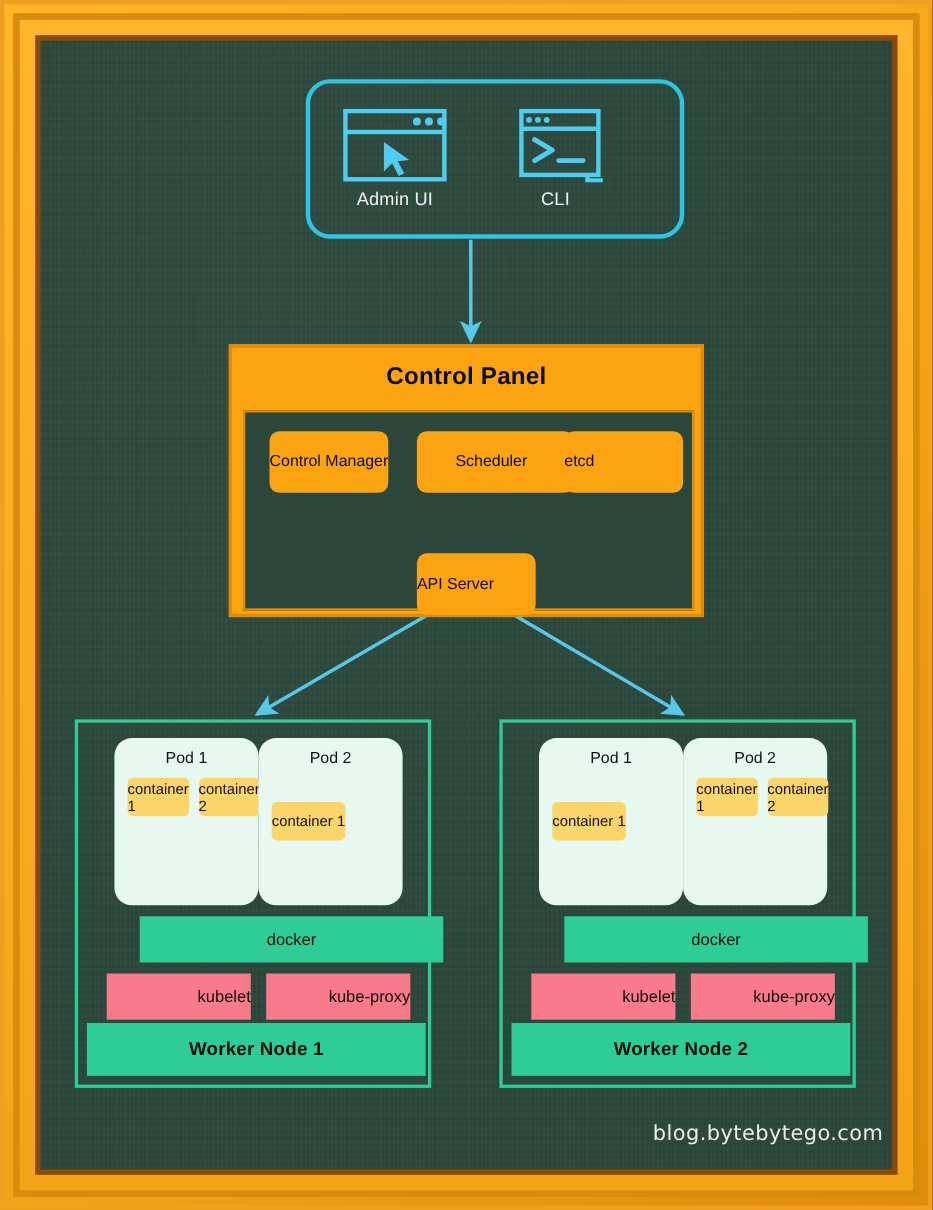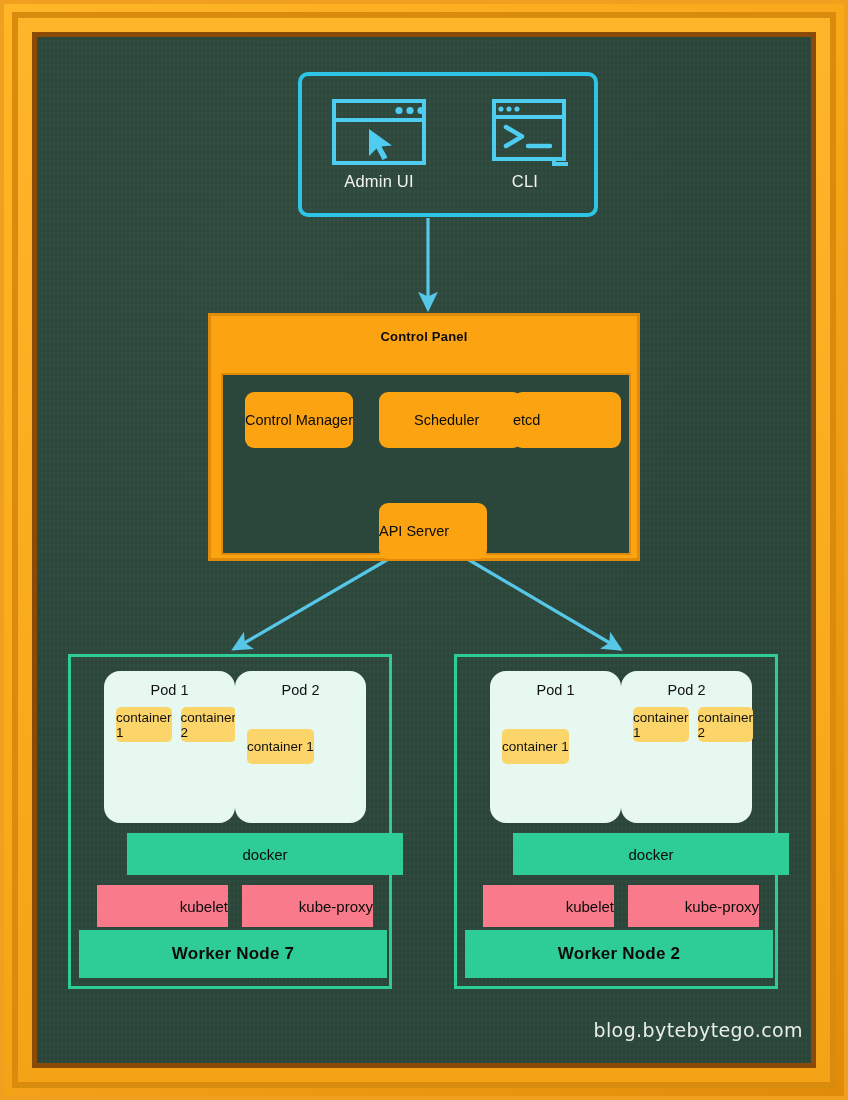--- a/index.html
+++ b/index.html
@@ -62,24 +62,23 @@
       radial-gradient(ellipse at 30% 25%, rgba(255,255,255,0.025), rgba(0,0,0,0) 60%);
     overflow: hidden;
     box-sizing: border-box;
   }
 
   .abs { position: absolute; box-sizing: border-box; }
 
   
   #client-box {
     left: 241px; top: 35px;
-    width: 300px; height: 145px;
+    width: 344px; height: 145px;
     border: 4px solid #2ec4e6;
-    border-radius: 10px;
-    margin-left: 20px;
+    border-radius: 22px;
   }
   .client-item {
     position: absolute;
     top: 22px;
     width: 110px;
     text-align: center;
   }
   #client-admin-ui { left: 22px; }
   #client-cli { left: 168px; }
   .client-icon {
@@ -100,21 +99,21 @@
     left: 171px; top: 276px;
     width: 432px; height: 248px;
     background: #fca311;
     border: 3px solid #e08c0a;
   }
   #control-panel-title {
     position: absolute;
     left: 0; top: 13px;
     width: 100%;
     text-align: center;
-    font-size: 13px;
+    font-size: 22px;
     font-weight: bold;
     color: #0b0b0b;
     letter-spacing: 0.2px;
   }
   #control-panel-inner {
     position: absolute;
     left: 10px; top: 57px;
     width: 406px; height: 178px;
     background: #2b463a;
     border: 2px solid #e08c0a;
@@ -372,21 +371,21 @@
           <div class="agent-box">
             <span>kubelet</span>
           </div>
           <div class="agent-box">
             <span>kube-proxy</span>
           </div>
         </div>
       </div>
 
       <div class="node-footer">
-        <span>Worker Node 7</span>
+        <span>Worker Node 1</span>
       </div>
     </div>
 
     <div class="abs worker-node" id="worker-node-2">
       <div class="node-body">
 
         <div class="pods-row">
           <div class="pod">
             <div class="pod-label">Pod 1</div>
             <div class="pod-containers center">

